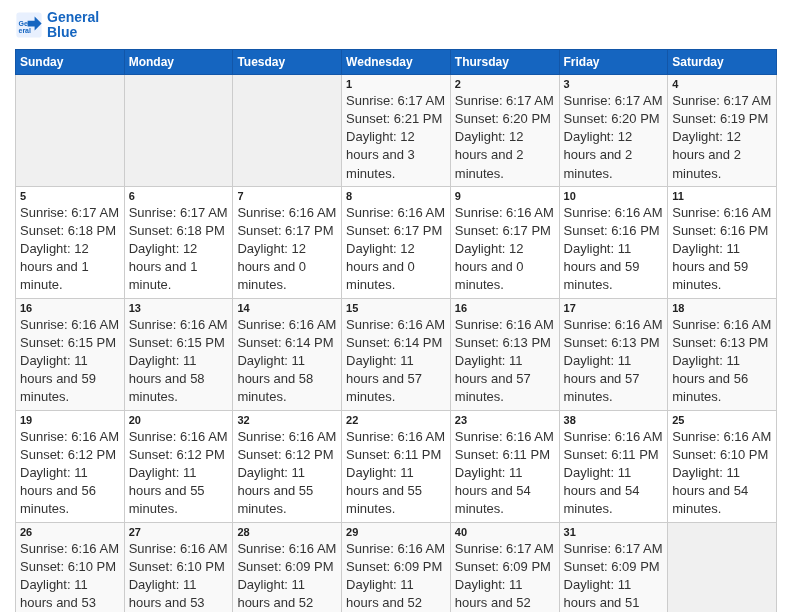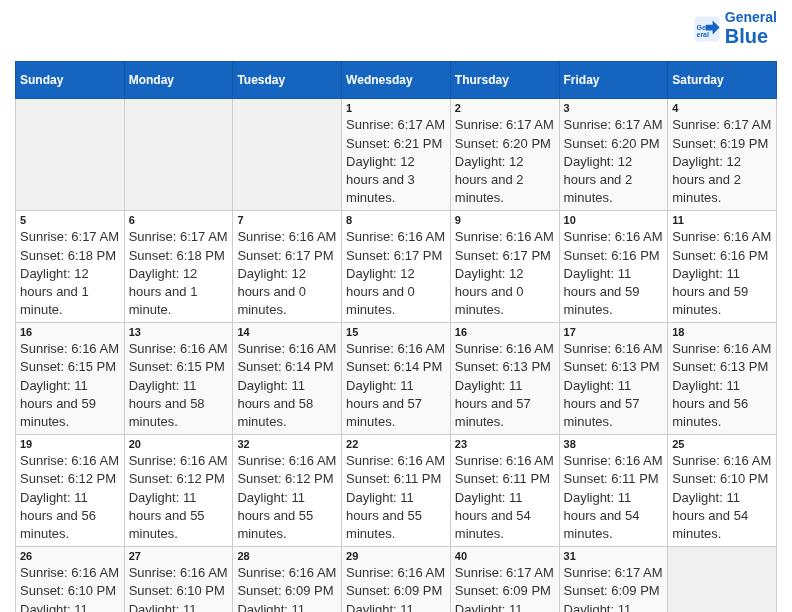--- a/index.html
+++ b/index.html
@@ -12,23 +12,23 @@
     }
     .page {
       width: 792px;
       height: 612px;
       padding: 10px 15px;
       display: flex;
       flex-direction: column;
     }
     .header {
       display: flex;
-      justify-content: flex-end;
+      justify-content: flex-start;
       align-items: flex-start;
-      margin-bottom: 14px;
+      margin-bottom: 8px;
     }
     .logo {
       display: flex;
       align-items: center;
       gap: 4px;
     }
     .logo-icon {
       width: 28px;
       height: 28px;
     }
@@ -50,21 +50,21 @@
       border: 1px solid #ccc;
       border-collapse: collapse;
       width: 100%;
       table-layout: fixed;
     }
     .calendar thead tr th {
       background-color: #1565c0;
       color: #fff;
       font-size: 12px;
       font-weight: bold;
-      padding: 11px 4px;
+      padding: 5px 4px;
       text-align: left;
       border: 1px solid #1256a8;
     }
     .calendar tbody tr td {
       vertical-align: top;
       border: 1px solid #ccc;
       padding: 3px 4px;
       font-size: 9.5px;
       color: #333;
       background: #fff;
@@ -98,21 +98,21 @@
   <div class="header">
     <div class="logo">
       <svg class="logo-icon" viewBox="0 0 40 40">
         <rect x="2" y="2" width="36" height="36" rx="4" fill="#e8f0fe"></rect>
         <text x="5" y="22" font-size="10" font-weight="bold" fill="#1565c0" font-family="Arial">Gen</text>
         <text x="5" y="32" font-size="10" font-weight="bold" fill="#1565c0" font-family="Arial">eral</text>
         <polygon points="28,8 38,18 28,28 28,22 18,22 18,14 28,14" fill="#1565c0"></polygon>
       </svg>
       <div>
         <div style="font-size:14px;font-weight:bold;color:#1565c0;line-height:1.1;">General</div>
-        <div style="font-size:20px;font-weight:bold;color:#1565c0;line-height:1.1;">Blue</div>
+        <div style="font-size:14px;font-weight:bold;color:#1565c0;line-height:1.1;">Blue</div>
       </div>
     </div>
     <div class="title-block">
       <div class="month-title"></div>
       <div class="subtitle"></div>
     </div>
   </div>
 
   <table class="calendar">
     <thead>

